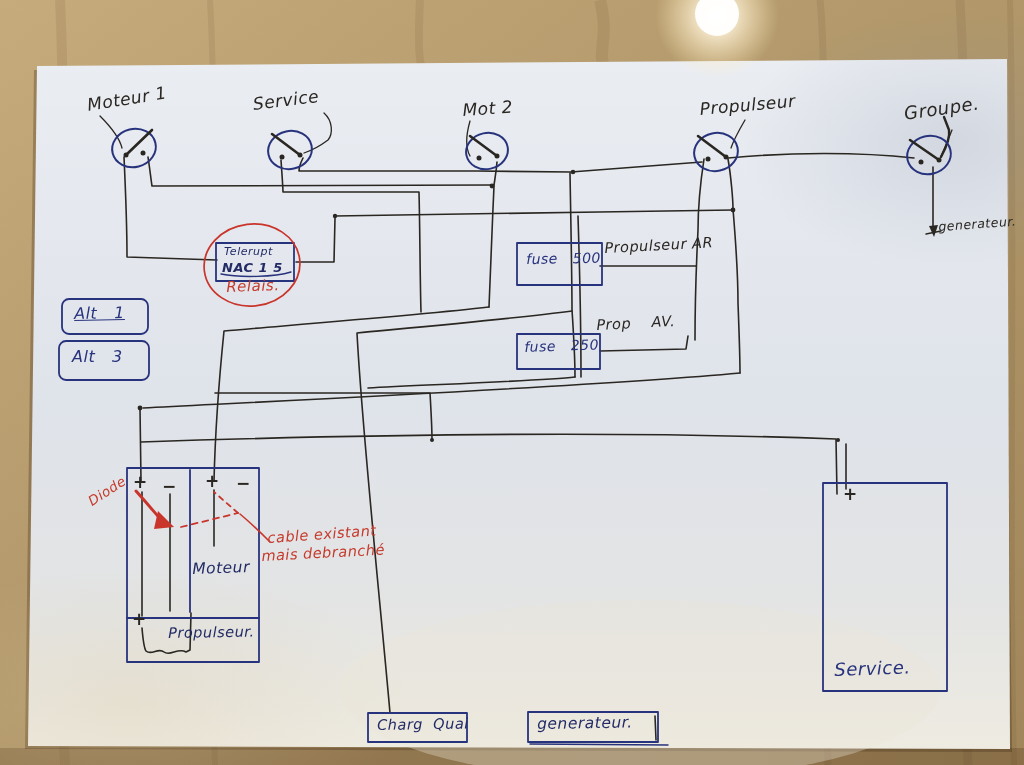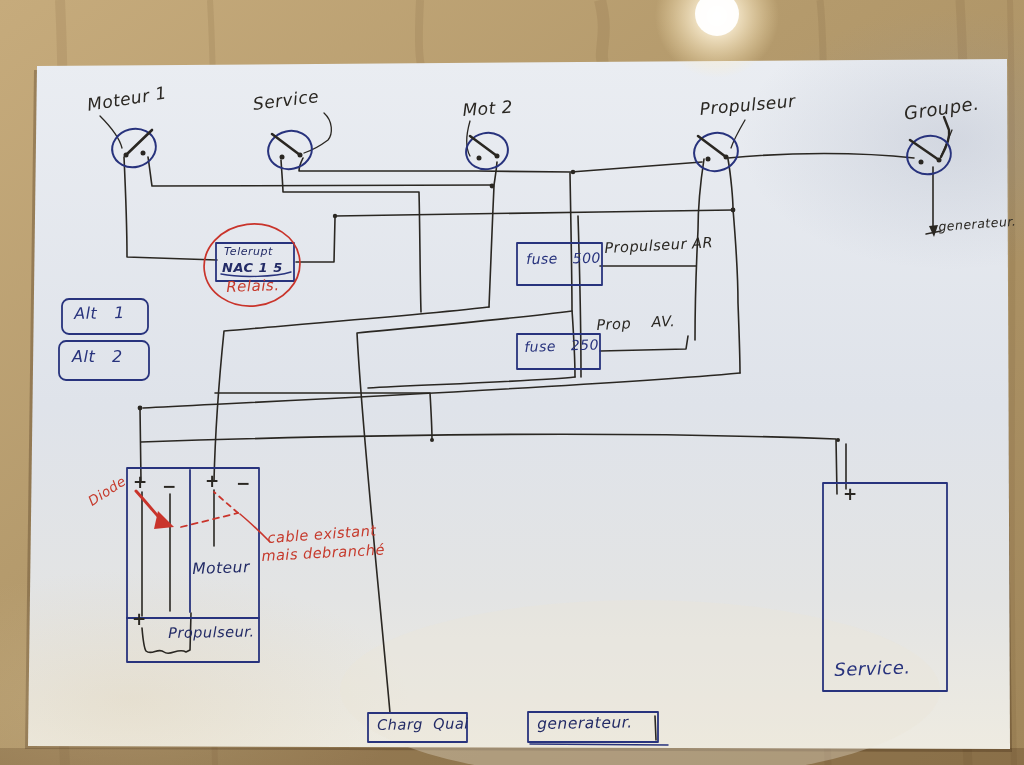--- a/index.html
+++ b/index.html
@@ -182,22 +182,22 @@
 <div class="lbl" style="left:462px;top:102px;font-size:17px;transform:rotate(-4deg);">Mot 2</div>
 <div class="lbl" style="left:699px;top:101px;font-size:17px;transform:rotate(-5deg);">Propulseur</div>
 <div class="lbl" style="left:903px;top:105px;font-size:18px;transform:rotate(-8deg);">Groupe.</div>
 
 <div class="lbl" style="left:938px;top:221px;font-size:12.5px;transform:rotate(-4deg);">generateur.</div>
 
 <div class="lbl blue" style="left:224px;top:246px;font-size:11px;color:#232b66;">Telerupt</div>
 <div class="lbl blue" style="left:222px;top:261px;font-size:13px;color:#232b66;font-weight:bold;">NAC 1 5</div>
 <div class="lbl red" style="left:226px;top:280px;font-size:15px;transform:rotate(-2deg);">Relais.</div>
 
-<div class="lbl blue" style="left:74px;top:306px;font-size:16px;transform:rotate(-1deg);">Alt   1</div>
-<div class="lbl blue" style="left:72px;top:349px;font-size:16px;">Alt   2</div>
+<div class="lbl blue" style="left:74px;top:306px;font-size:16px;transform:rotate(-1deg);text-decoration:underline;">Alt   1</div>
+<div class="lbl blue" style="left:72px;top:349px;font-size:16px;">Alt   3</div>
 
 <div class="lbl blue" style="left:526px;top:252px;font-size:14px;transform:rotate(-1deg);">fuse   500</div>
 <div class="lbl" style="left:604px;top:241px;font-size:14.5px;transform:rotate(-3deg);">Propulseur AR</div>
 <div class="lbl blue" style="left:524px;top:340px;font-size:14px;transform:rotate(-2deg);">fuse   250</div>
 <div class="lbl" style="left:596px;top:318px;font-size:14.5px;transform:rotate(-3deg);">Prop    AV.</div>
 
 <div class="lbl bold" style="left:133px;top:474px;font-size:17px;">+</div>
 <div class="lbl bold" style="left:162px;top:478px;font-size:17px;">−</div>
 <div class="lbl bold" style="left:205px;top:473px;font-size:17px;">+</div>
 <div class="lbl bold" style="left:236px;top:475px;font-size:17px;">−</div>

